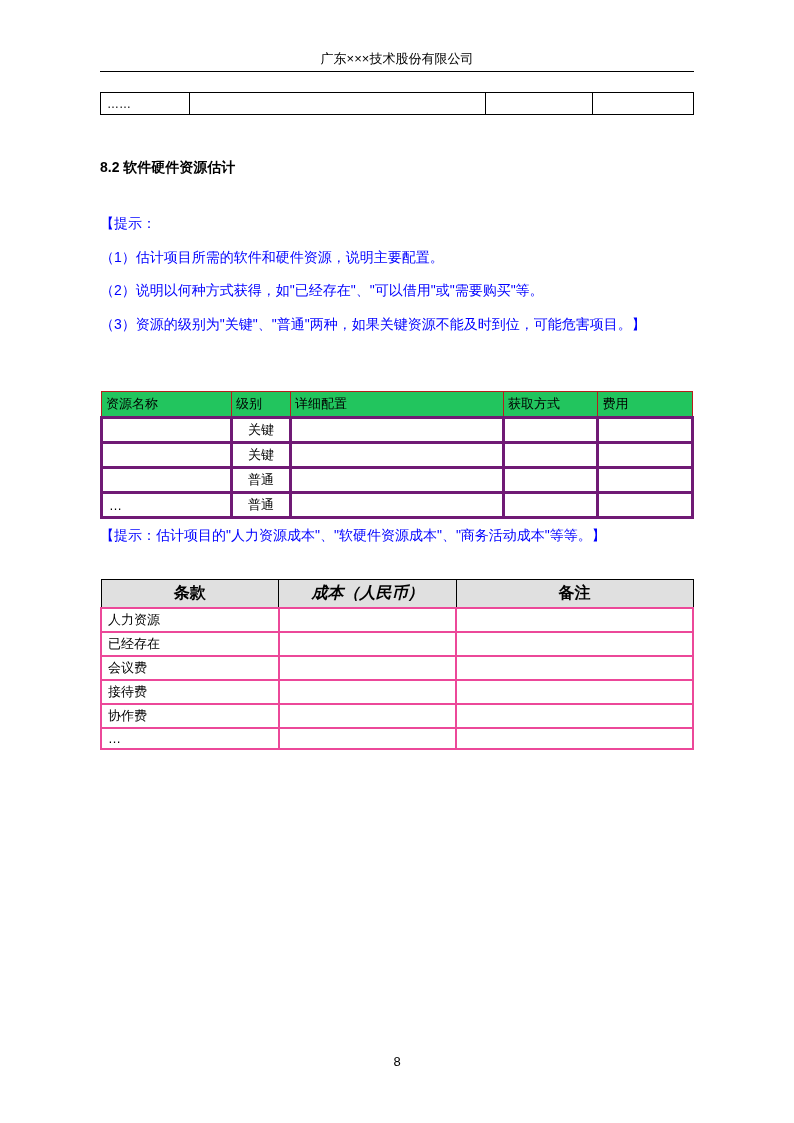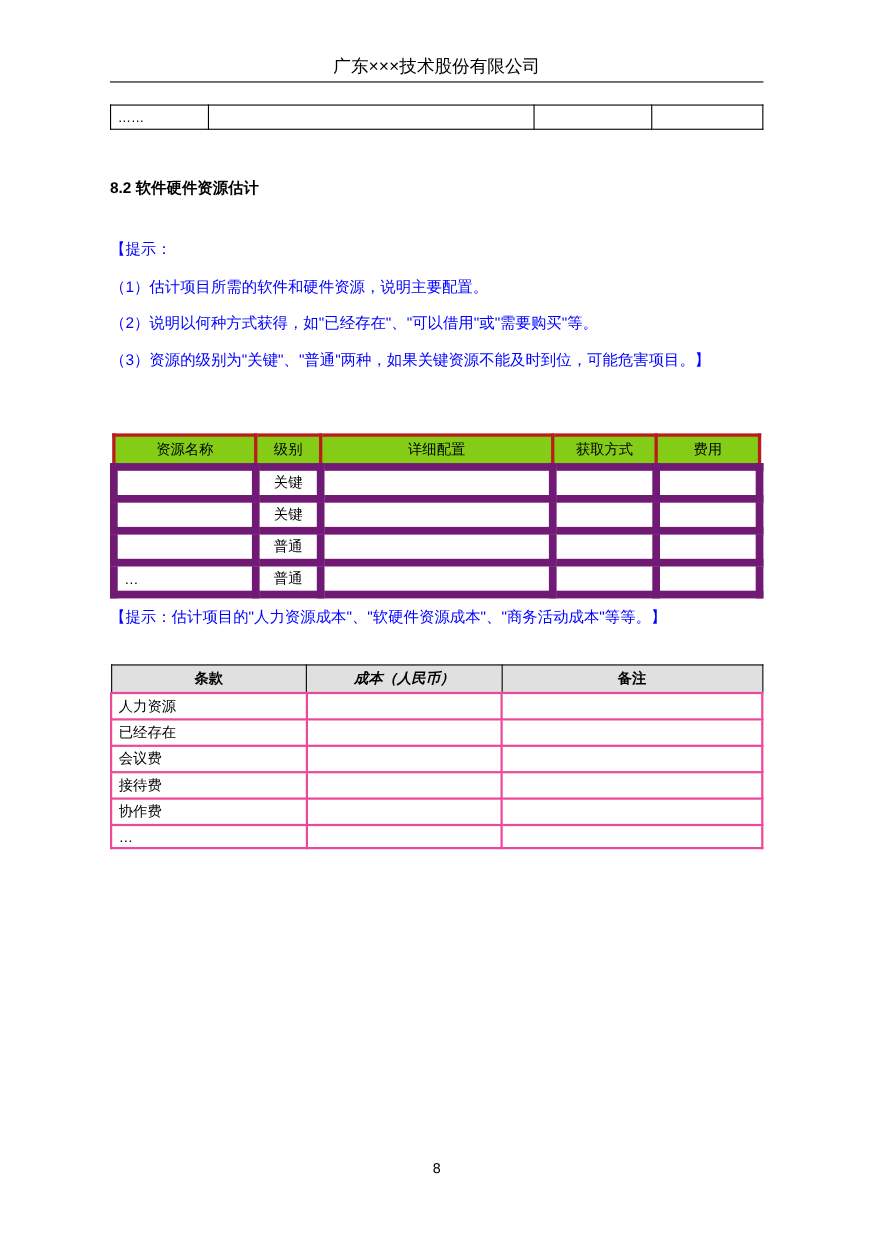--- a/index.html
+++ b/index.html
@@ -10,21 +10,21 @@
     body {
       width: 794px;
       height: 1123px;
       background: white;
       font-family: "Microsoft YaHei", "SimSun", sans-serif;
       position: relative;
       padding: 0;
     }
     .page-header {
       text-align: center;
-      font-size: 16px;
+      font-size: 13px;
       padding-top: 50px;
       padding-bottom: 3px;
     }
     .header-rule {
       margin: 0 100px 0 100px;
       border: none;
       border-top: 1.5px solid #000;
     }
     .content {
       padding: 0 100px;
@@ -58,50 +58,50 @@
     }
     .hint-block p {
       margin: 0;
     }
     .resource-table {
       width: 100%;
       border-collapse: collapse;
       margin-top: 50px;
     }
     .resource-table th {
-      background: #84cc16;
-      border: 3px solid #b91c1c;
+      background: #22c55e;
+      border: 1px solid #b91c1c;
       font-size: 13px;
       font-weight: normal;
       padding: 3px 4px;
-      text-align: center;
+      text-align: left;
     }
     .resource-table td {
-      border: 7px solid #701a75;
+      border: 3px solid #701a75;
       font-size: 13px;
       padding: 2px 6px;
       height: 20px;
       text-align: center;
       margin-top: 24px;
     }
     .resource-table .col-name { width: 22%; }
     .resource-table .col-level { width: 10%; }
     .resource-table .col-config { width: 36%; }
     .resource-table .col-method { width: 16%; }
     .resource-table .col-cost { width: 16%; }
     .resource-table .left { text-align: left; }
     .cost-table {
       width: 100%;
       border-collapse: collapse;
       margin-top: 26px;
     }
     .cost-table th {
       background: #e0e0e0;
       border: 1px solid #000;
-      font-size: 13px;
+      font-size: 16px;
       font-weight: bold;
       padding: 3px 4px;
       text-align: center;
     }
     .cost-table td {
       border: 2px solid #ec4899;
       font-size: 13px;
       padding: 2px 6px;
       height: 20px;
     }

